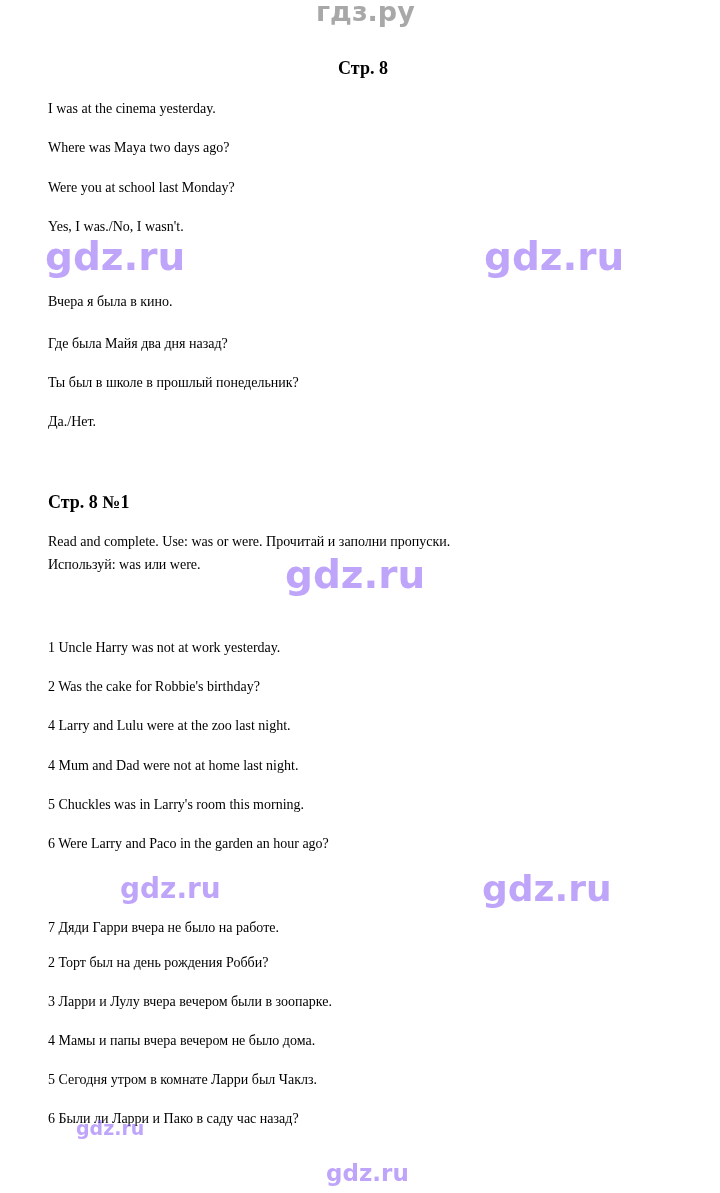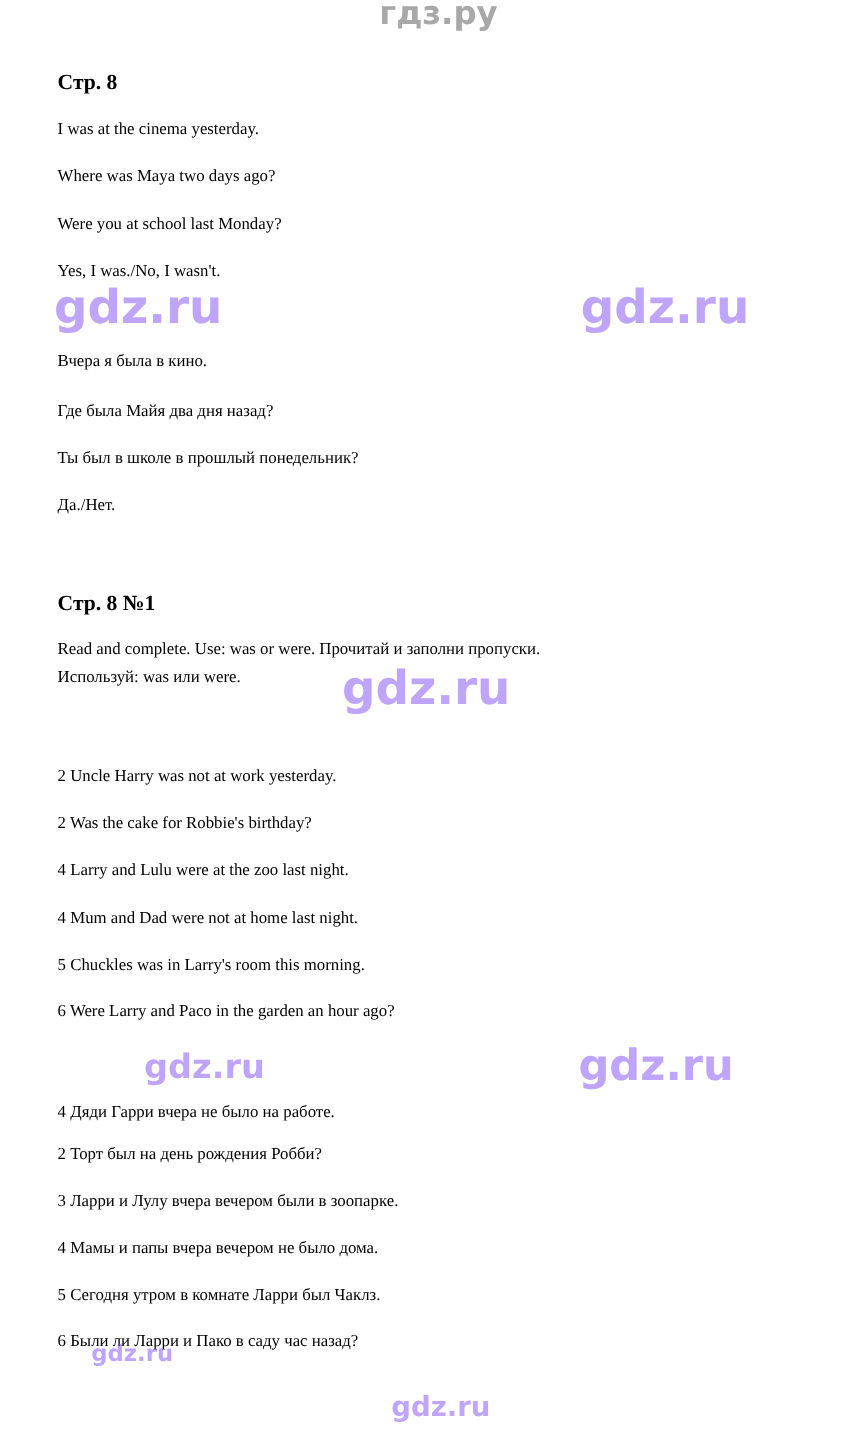--- a/index.html
+++ b/index.html
@@ -85,21 +85,21 @@
   }
   .line {
     font-size: 14px;
     line-height: 23px;
   }
   .blk {
     position: absolute;
     left: 0;
     width: 630px;
   }
-  .t58 { top: 57px; }
+  .t58 { top: 57px; text-align: center; }
   .t97 { top: 97px; }
   .t136 { top: 136px; }
   .t176 { top: 176px; }
   .t215 { top: 215px; }
   .t290 { top: 290px; }
   .t332 { top: 332px; }
   .t371 { top: 371px; }
   .t410 { top: 410px; }
   .t491 { top: 491px; }
   .t530 { top: 530px; }
@@ -136,28 +136,28 @@
     <div class="blk line t290">Вчера я была в кино.</div>
     <div class="blk line t332">Где была Майя два дня назад?</div>
     <div class="blk line t371">Ты был в школе в прошлый понедельник?</div>
     <div class="blk line t410">Да./Нет.</div>
 
     <div class="blk head t491">Стр. 8 №1</div>
 
     <div class="blk line t530">Read and complete. Use: was or were. Прочитай и заполни пропуски.</div>
     <div class="blk line t553">Используй: was или were.</div>
 
-    <div class="blk line t636">2 Uncle Harry was not at work yesterday.</div>
+    <div class="blk line t636">1 Uncle Harry was not at work yesterday.</div>
     <div class="blk line t675">2 Was the cake for Robbie's birthday?</div>
     <div class="blk line t714">4 Larry and Lulu were at the zoo last night.</div>
     <div class="blk line t754">4 Mum and Dad were not at home last night.</div>
     <div class="blk line t793">5 Chuckles was in Larry's room this morning.</div>
     <div class="blk line t832">6 Were Larry and Paco in the garden an hour ago?</div>
 
-    <div class="blk line t916">4 Дяди Гарри вчера не было на работе.</div>
+    <div class="blk line t916">7 Дяди Гарри вчера не было на работе.</div>
     <div class="blk line t951">2 Торт был на день рождения Робби?</div>
     <div class="blk line t990">3 Ларри и Лулу вчера вечером были в зоопарке.</div>
     <div class="blk line t1029">4 Мамы и папы вчера вечером не было дома.</div>
     <div class="blk line t1068">5 Сегодня утром в комнате Ларри был Чаклз.</div>
     <div class="blk line t1107">6 Были ли Ларри и Пако в саду час назад?</div>
 
   </div>
 
   <div class="wm wm-1">gdz.ru</div>
   <div class="wm wm-2">gdz.ru</div>

